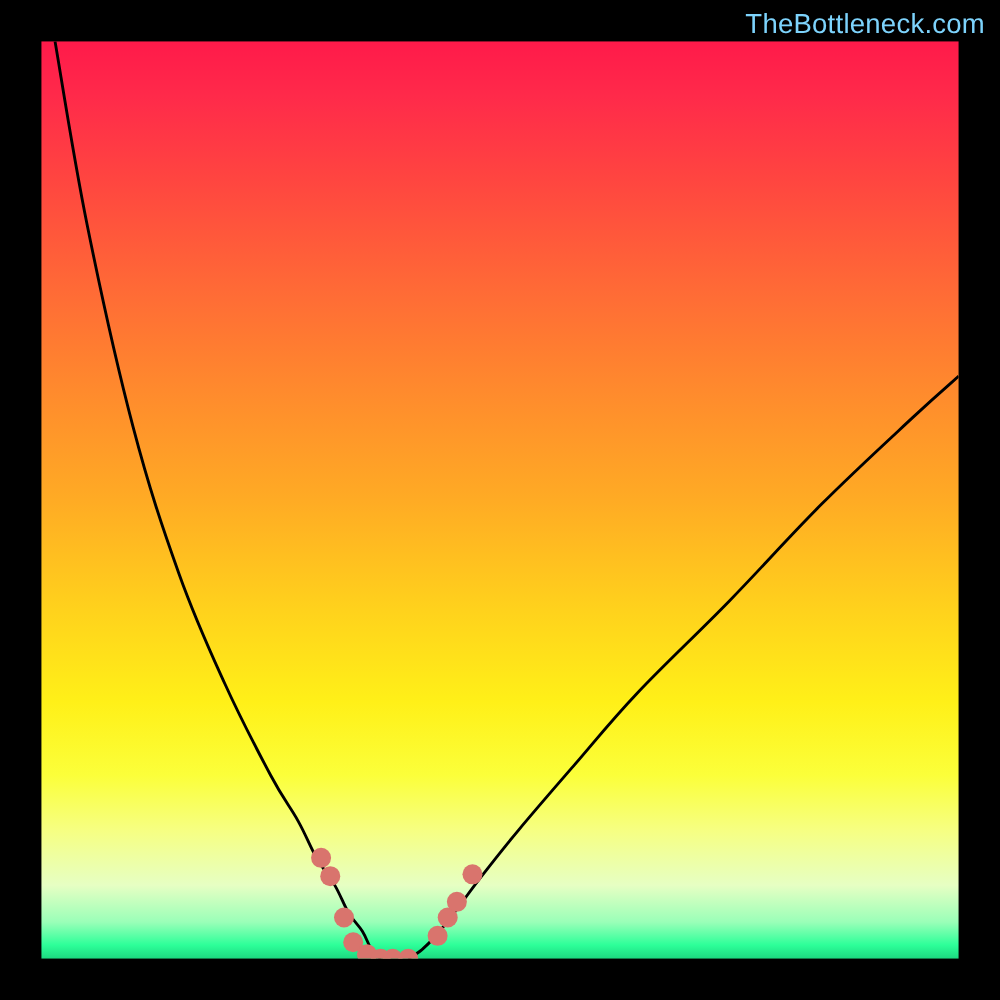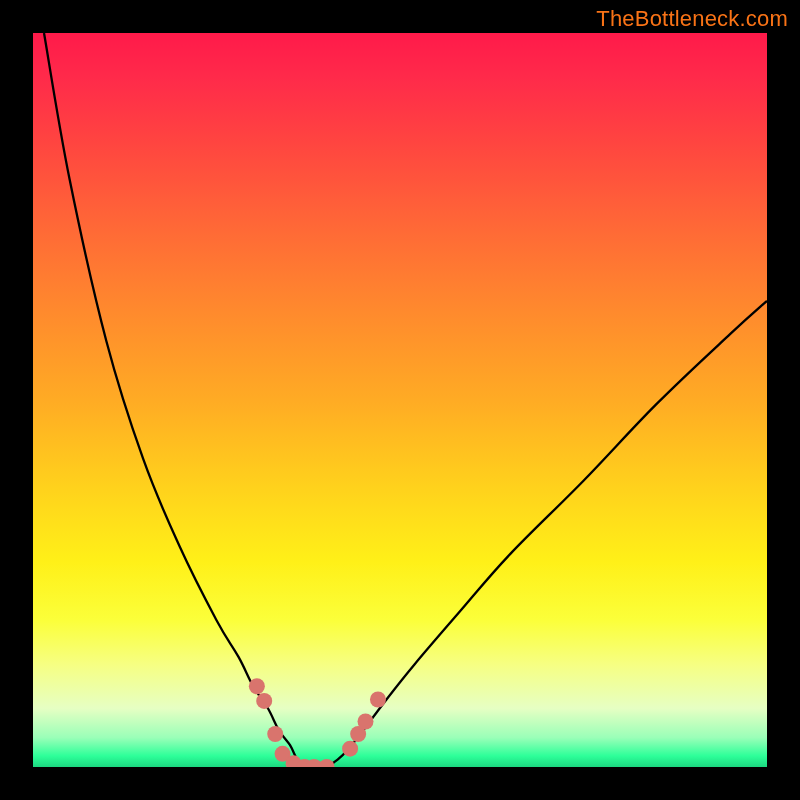--- a/index.html
+++ b/index.html
@@ -51,21 +51,21 @@
   .plot-svg {
     position: absolute;
     inset: 0;
     width: 100%;
     height: 100%;
   }
   .watermark {
     position: absolute;
     top: 6px;
     right: 12px;
-    color: #f97316;
+    color: #7dd3fc;
     font-size: 22px;
     font-weight: 500;
     letter-spacing: 0.2px;
   }
 </style>
 </head>
 <body>
 
 <div class="frame">
   <div class="plot-area">

